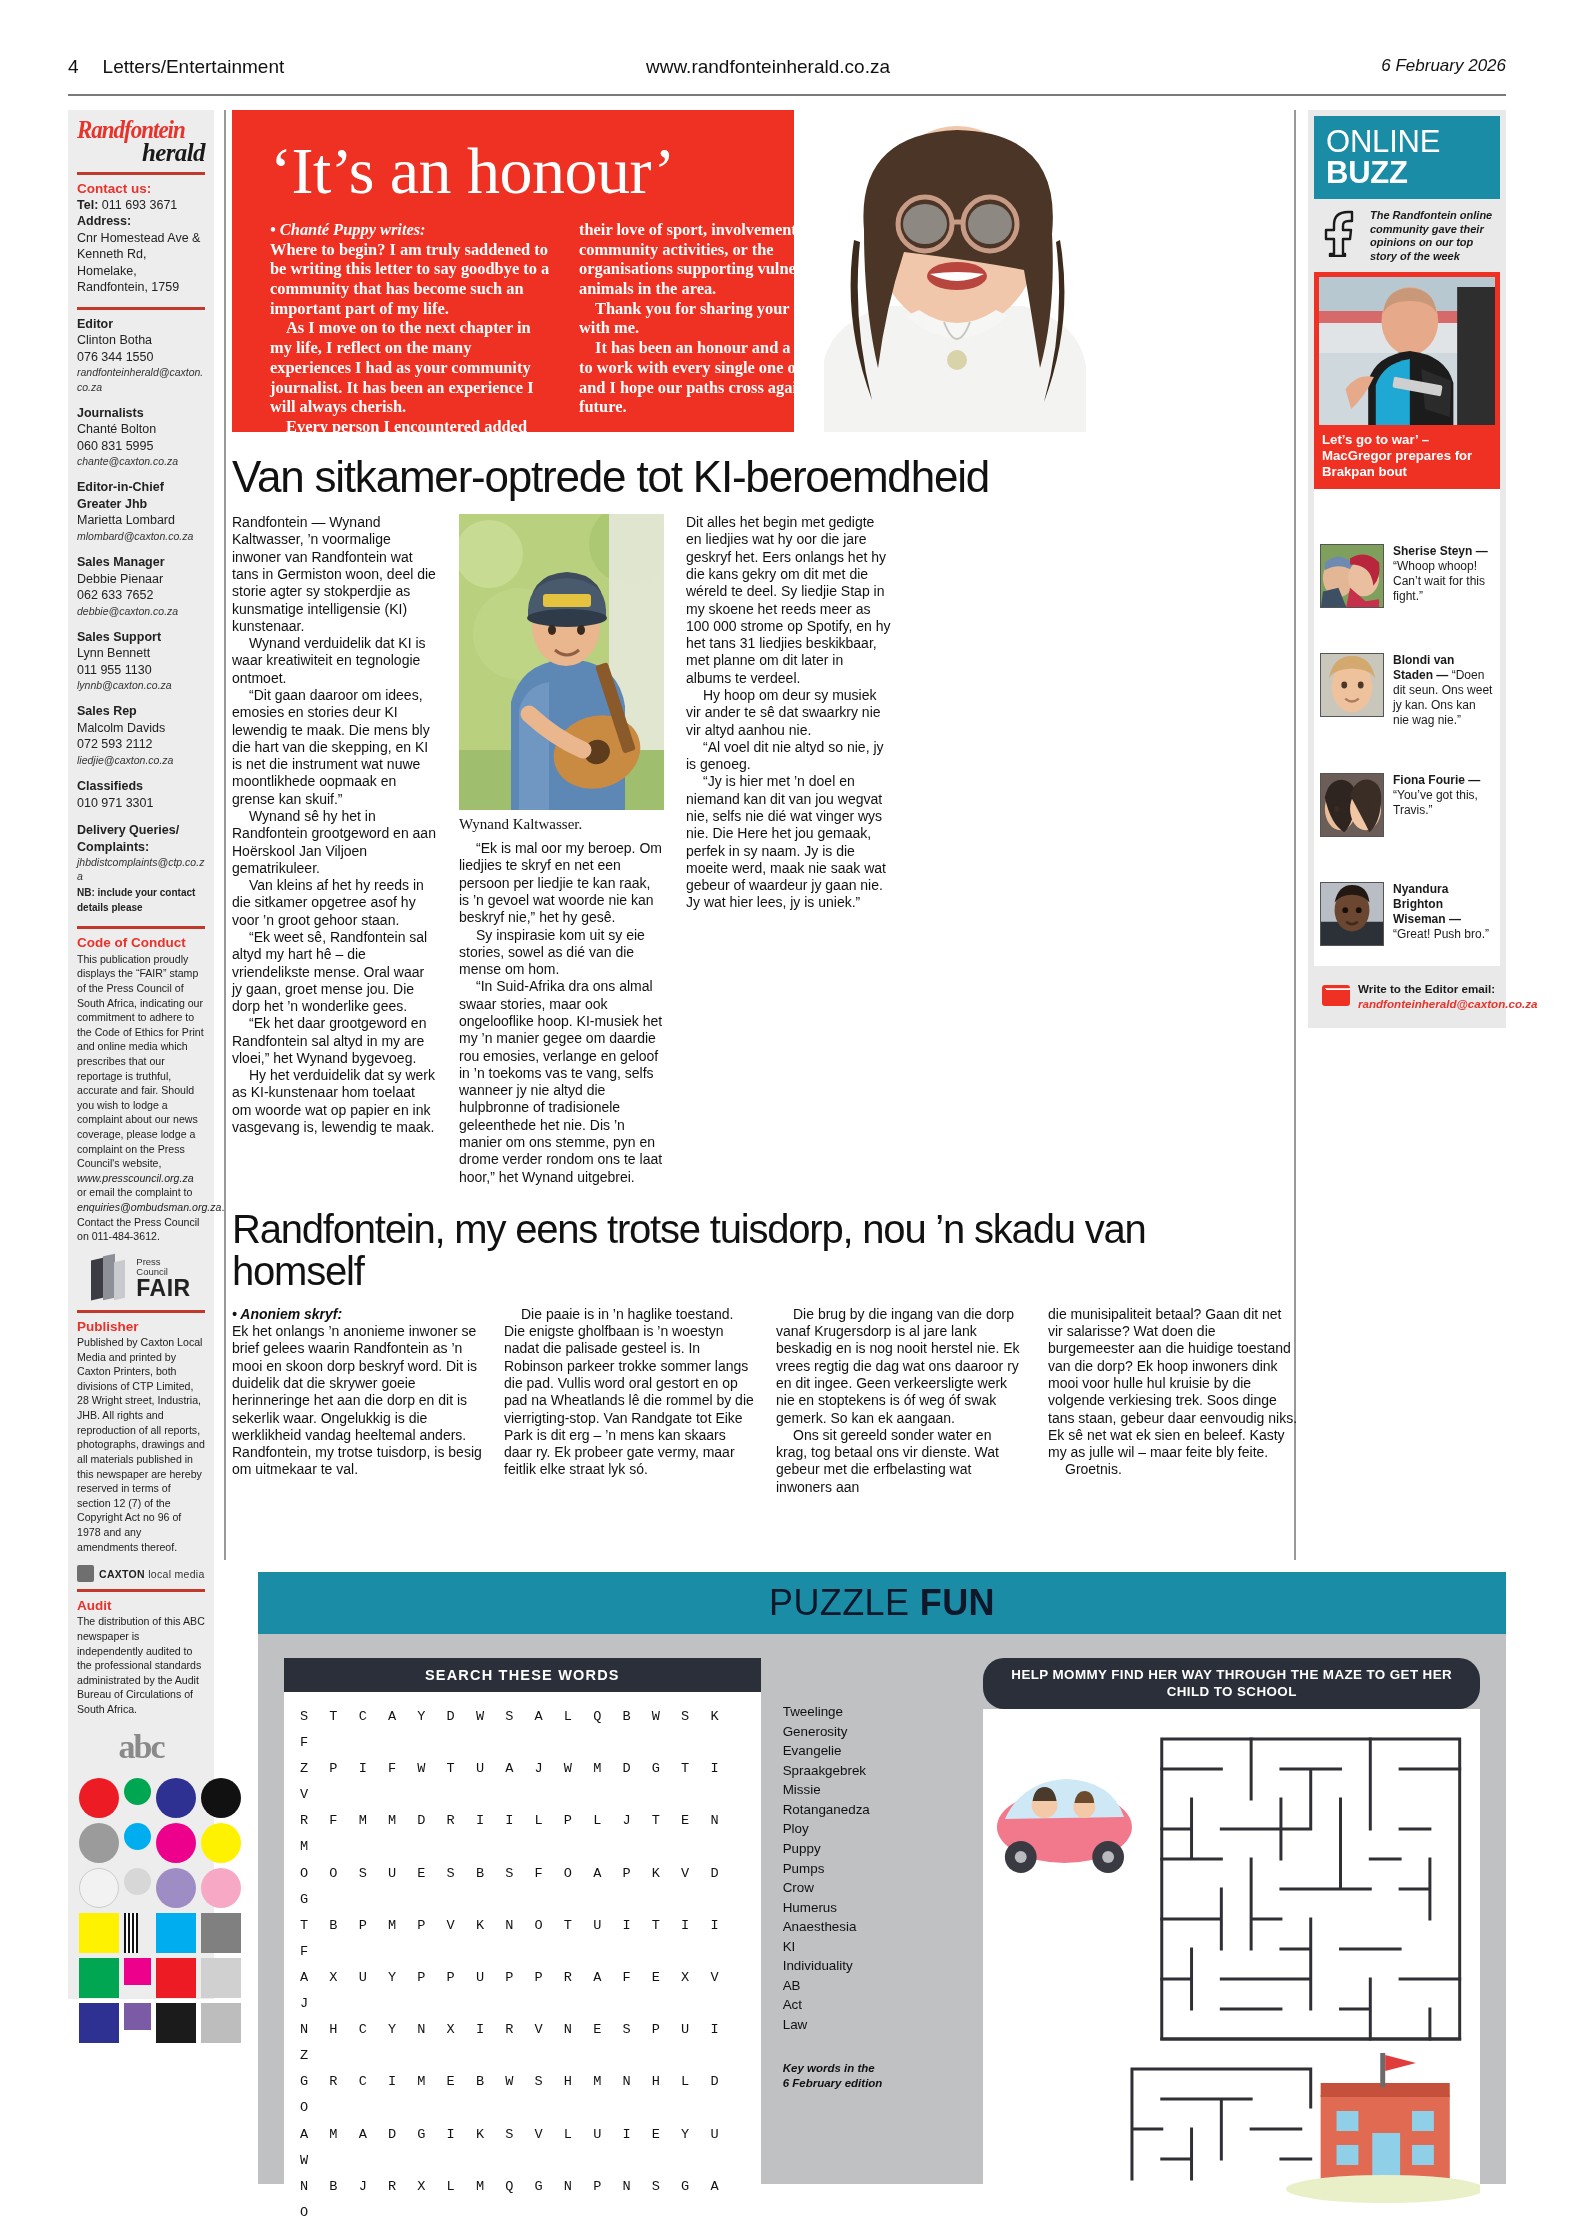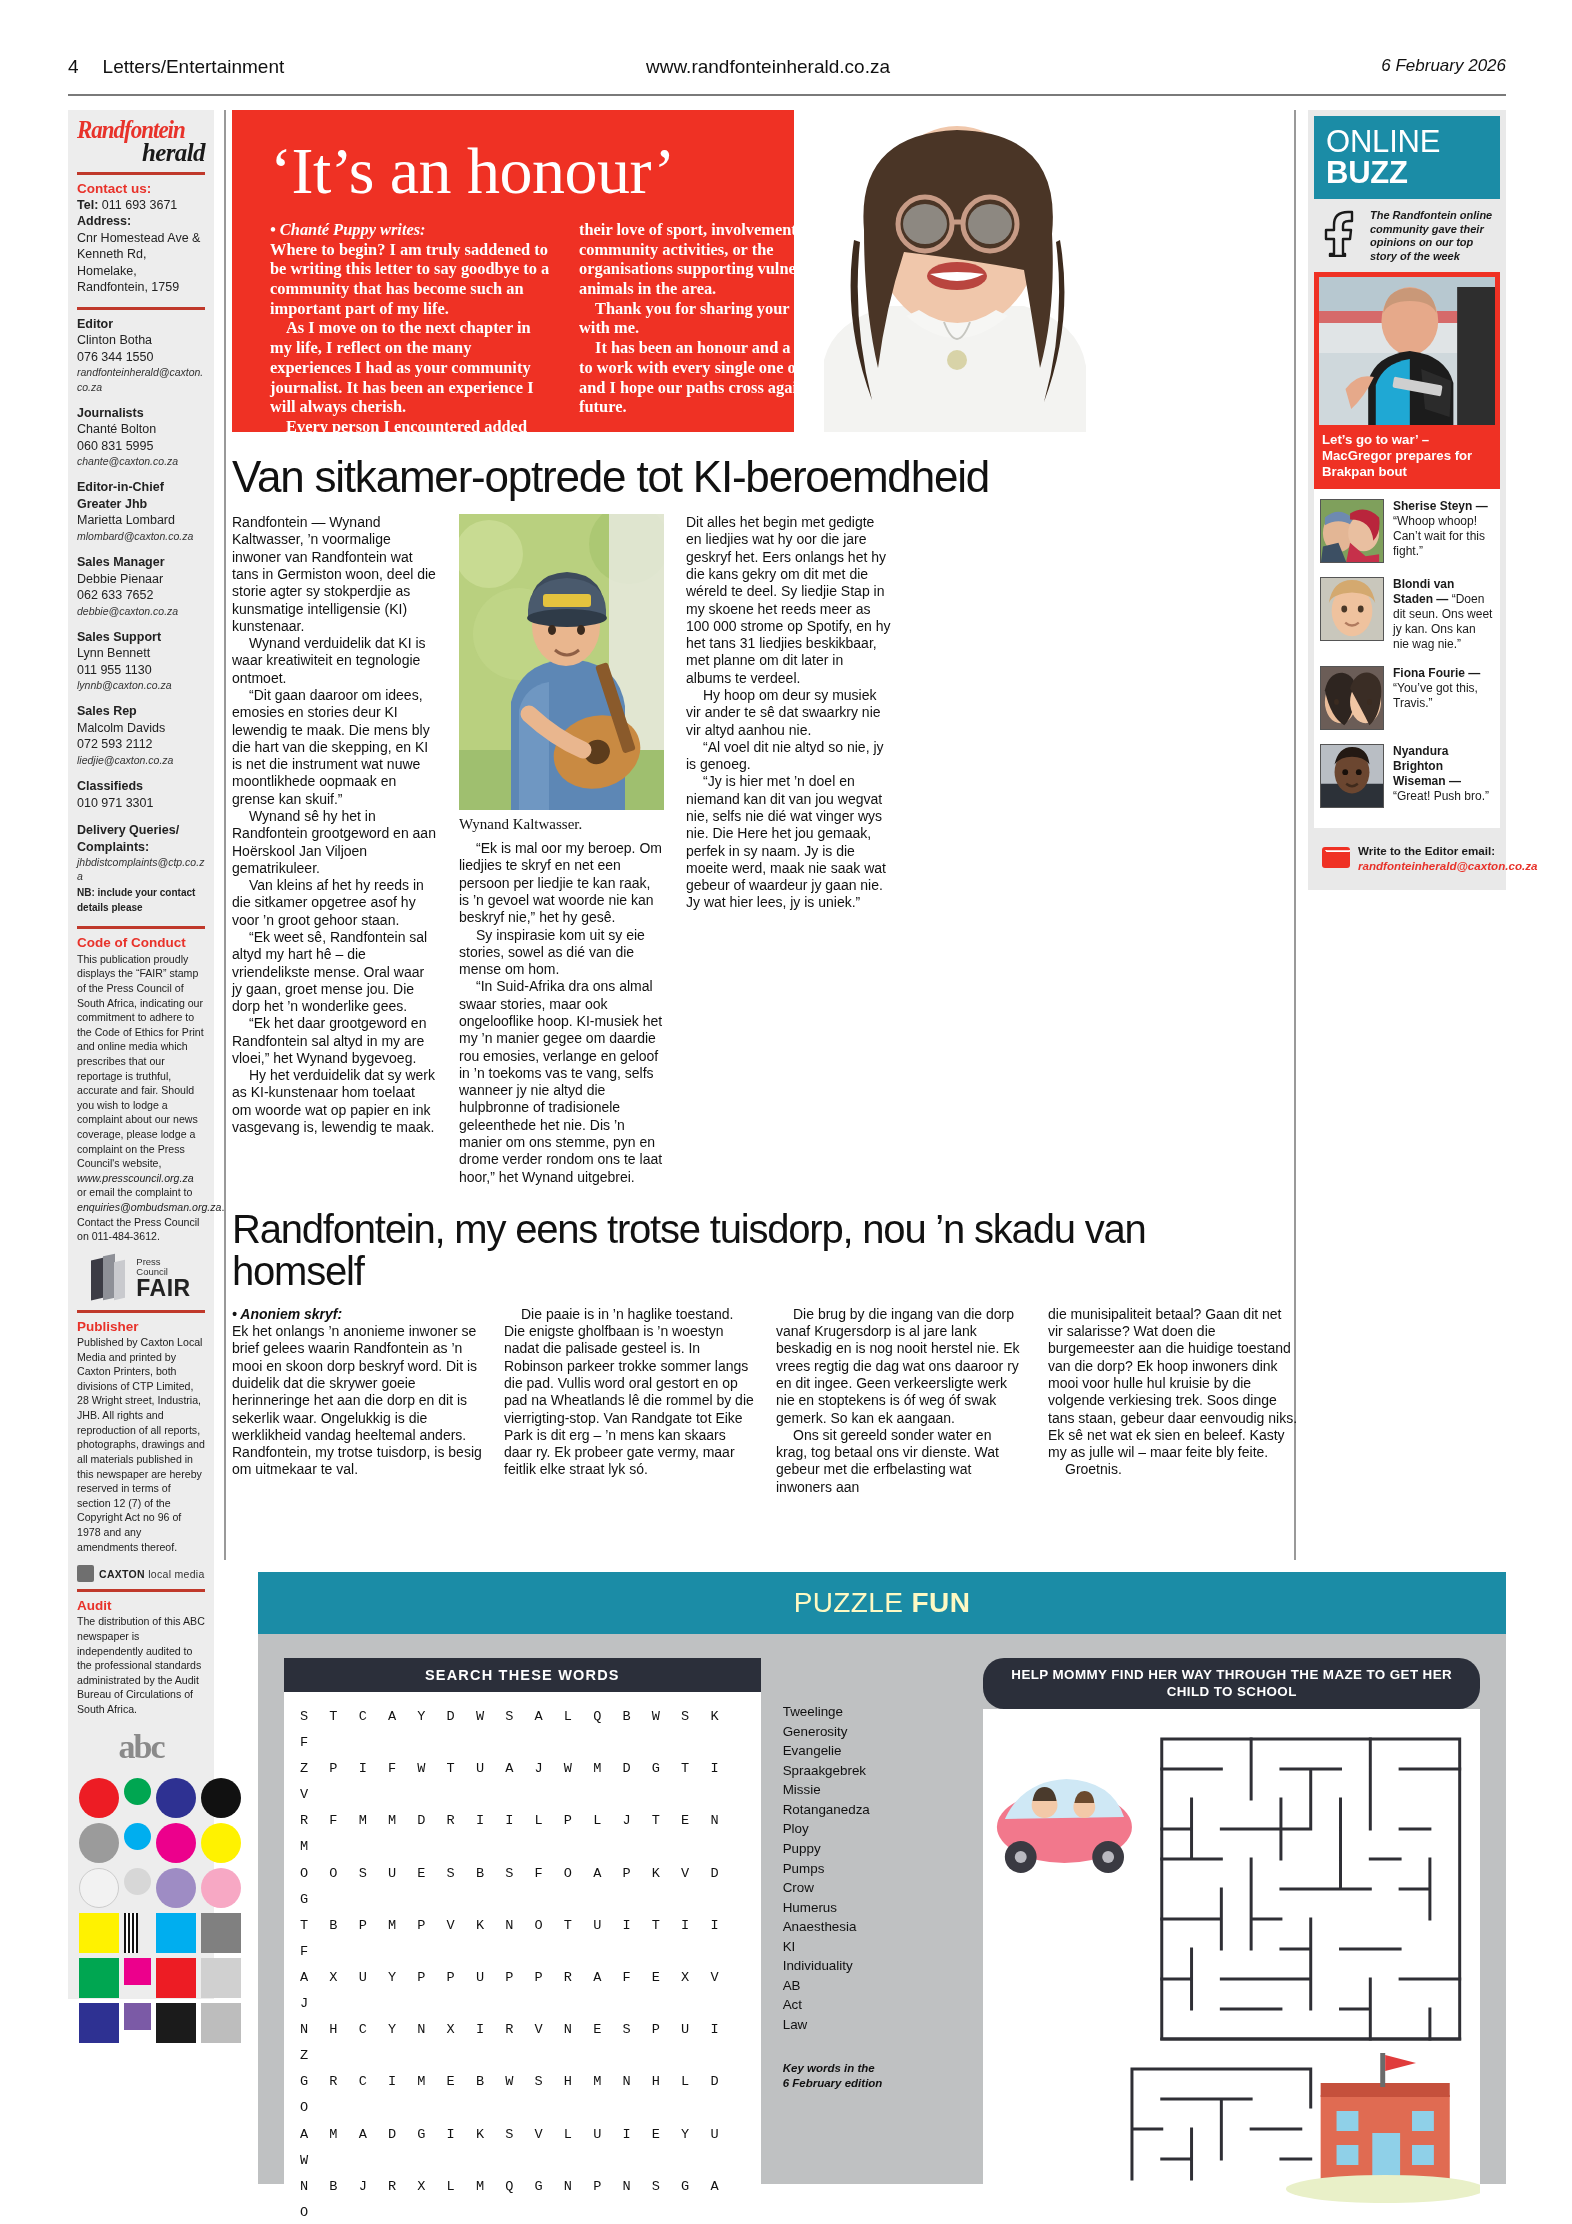--- a/index.html
+++ b/index.html
@@ -105,42 +105,42 @@
   .buzz-intro { display:flex; gap:8px; padding:10px 4px 8px 4px; align-items:flex-start; }
   .fb-glyph { width:44px; height:48px; flex:0 0 44px; }
   .buzz-intro p { font-size:11px; font-weight:bold; line-height:1.24; color:#1a1a1a;font-style:italic; }
 
   .buzz-card { background:#ef3124; padding:5px 5px 9px 5px; }
   .buzz-card .img { width:100%; height:148px; overflow:hidden; position:relative; }
   .buzz-card .cap { color:#fff; font-weight:bold; font-size:13.2px; line-height:1.22;
                     margin:7px 3px 0 3px; font-family:"Liberation Sans",sans-serif; }
 
   .comments { background:#fff; padding:10px 6px 6px 6px; }
-  .cmt { display:flex; gap:9px; margin-bottom:14px; }
+  .cmt { display:flex; gap:9px; margin-bottom:14px;margin-top:45px; }
   .cmt .thumb { width:64px; height:64px; flex:0 0 64px; border:1px solid #555;
                 overflow:hidden; position:relative; }
   .cmt .txt { font-size:12px; line-height:1.25; color:#1a1a1a; }
   .cmt .txt b { font-weight:bold; }
 
   .write-ed { background:#e9e9e9; padding:9px 8px; display:flex; gap:8px; align-items:center;
               margin-top:6px; }
   .env { width:28px; height:21px; flex:0 0 28px; background:#ef3124; border-radius:3px;
          position:relative; }
   .env:after { content:""; position:absolute; left:3px; top:3px; width:22px; height:11px;
                border-top:2px solid #fff; border-left:2px solid #fff; border-right:2px solid #fff;
                transform:skewY(0deg); clip-path:polygon(0 0,50% 90%,100% 0); background:#ef3124; }
   .write-ed .wt { font-size:11.6px; font-weight:bold; line-height:1.3; color:#1a1a1a; }
   .write-ed .wt i { color:#e8322a; font-style:italic; }
 
   
   .puzzle { position:absolute; left:258px; top:1572px; width:1248px; height:612px;
             background:#bfc1c2; }
   .puz-head { background:#1b8ca6; height:62px; display:flex; align-items:center;
               justify-content:center; }
-  .puz-head .t { color:#fef9c3; font-size:28px; letter-spacing:0.4px; }
+  .puz-head .t { color:#0f172a; font-size:36px; letter-spacing:0.4px; }
   .puz-head .t b { font-weight:bold; }
   .puz-body { display:flex; gap:22px; padding:24px 26px; }
 
   .ws { background:#fff; width:480px; }
   .ws-head { background:#2b2f3a; color:#fff; text-align:center; font-size:14.5px;
              font-weight:bold; letter-spacing:1.2px; padding:9px 0; }
   .ws-grid { font-family:"Liberation Mono", monospace; font-size:13.6px; color:#111;
              padding:12px 16px 10px 16px; line-height:1.92; letter-spacing:6.5px; }
 
   .wl { width:180px; padding-top:44px; }

